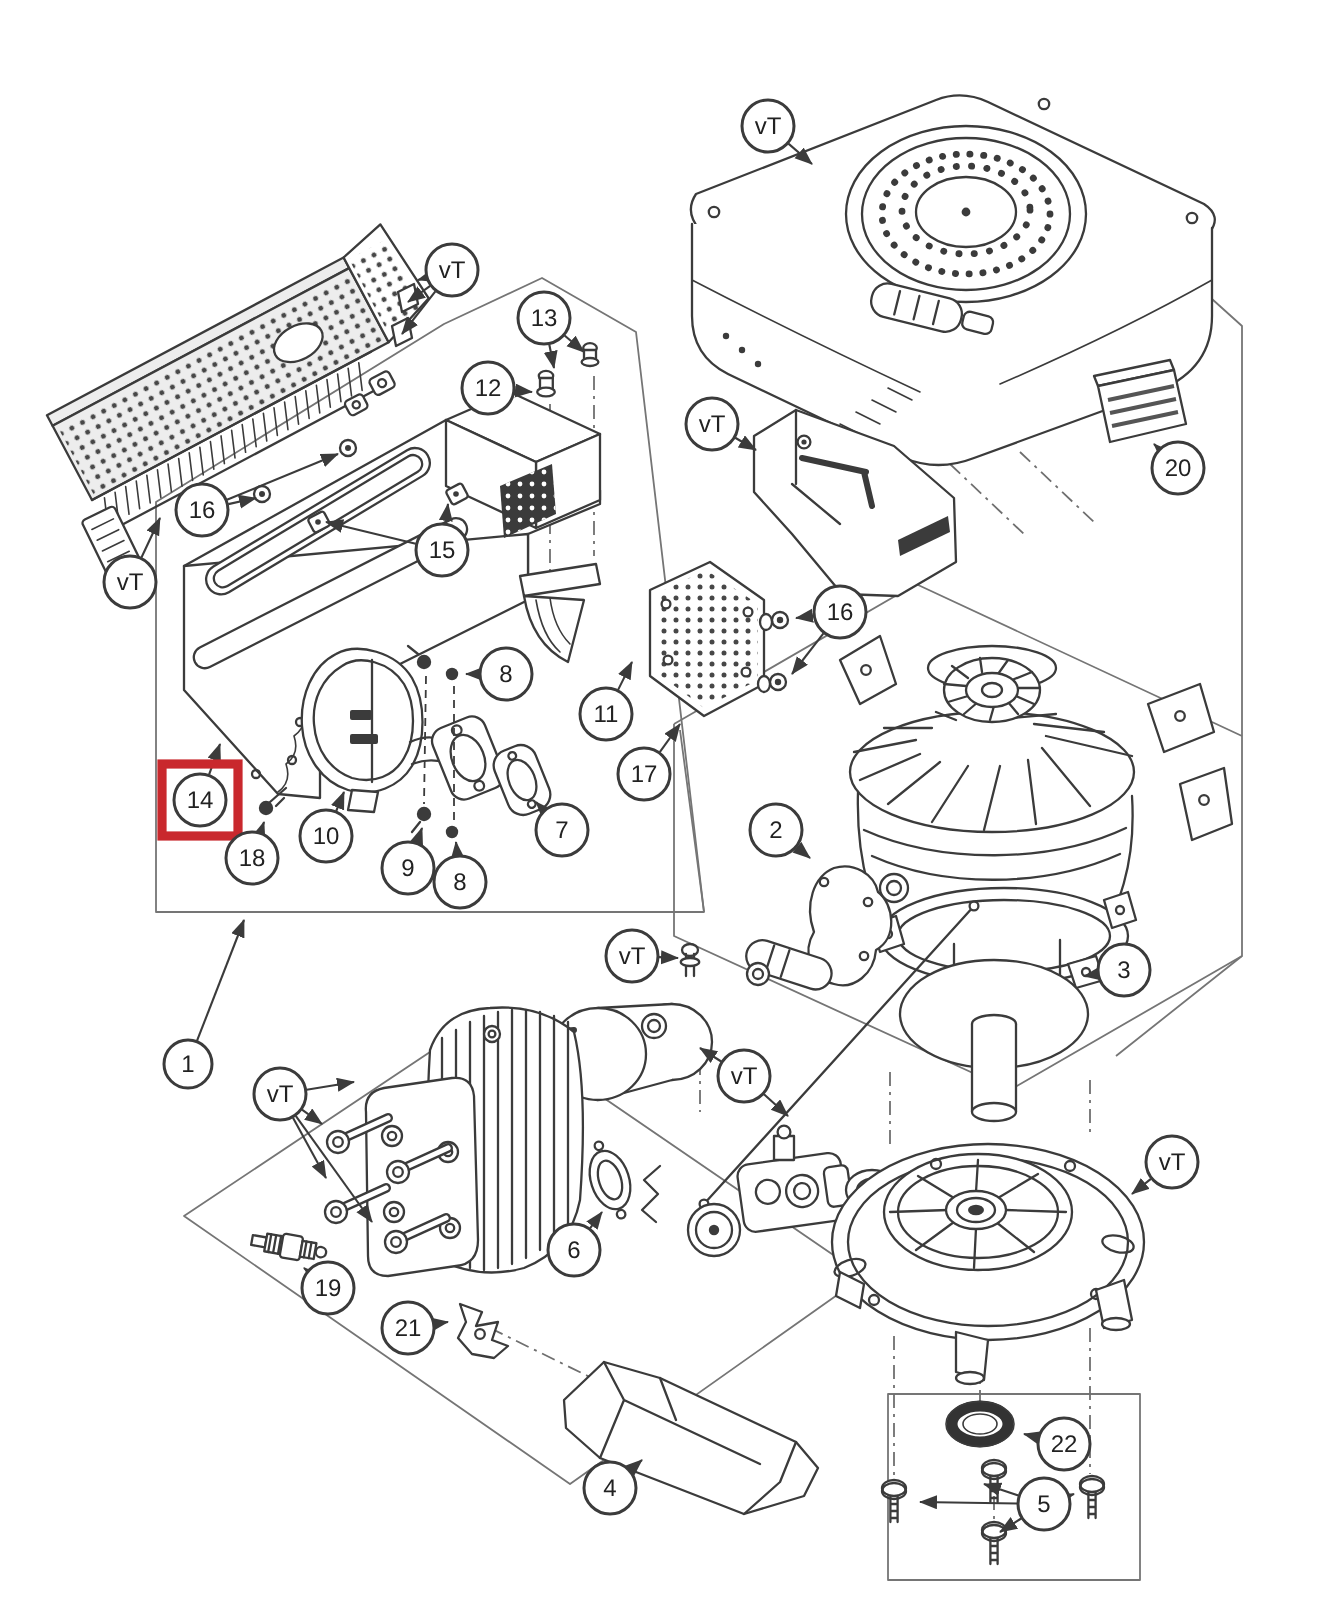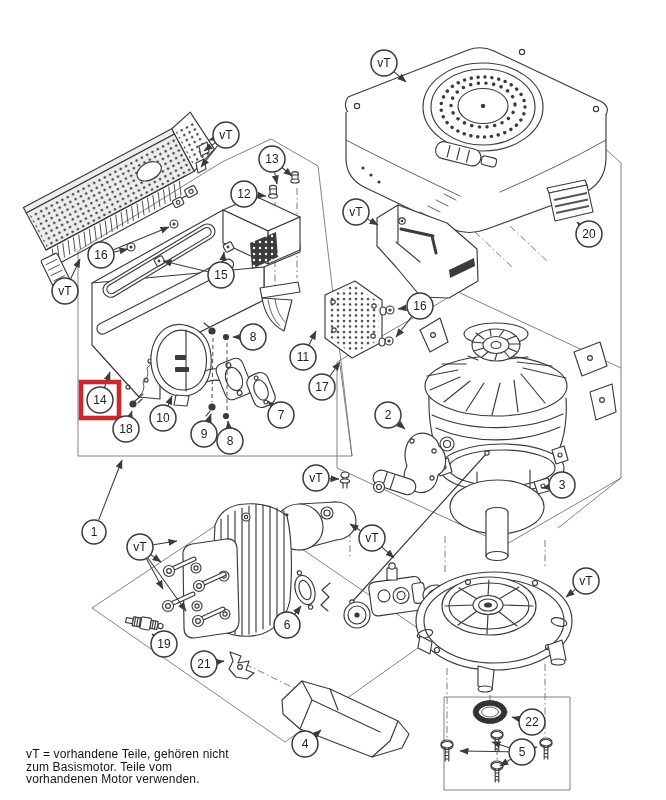--- a/index.html
+++ b/index.html
@@ -595,18 +595,13 @@
           <line x1="509.19277547631805" y1="747.7309251587727" x2="492" y2="742" stroke="#3b3b3b" stroke-width="1.05" marker-end="url(#arr)"></line>
           <line x1="508.5017556408163" y1="751.7822863813035" x2="460" y2="751" stroke="#3b3b3b" stroke-width="1.05" marker-end="url(#arr)"></line>
           <line x1="534.807224523682" y1="747.7309251587727" x2="537" y2="747" stroke="#3b3b3b" stroke-width="1.05" marker-end="url(#arr)"></line>
           <line x1="510.61056991561657" y1="759.2478191446077" x2="500" y2="766" stroke="#3b3b3b" stroke-width="1.05" marker-end="url(#arr)"></line>
           <circle cx="522" cy="752" r="13" fill="#ffffff" stroke="#3b3b3b" stroke-width="1.5"></circle>
           <text x="522" y="756.2">5</text>
         </g>
       </g>
 </svg>
 
-<div class="note">
-  <span>vT = vorhandene Teile, gehören nicht</span>
-  <span>zum Basismotor. Teile vom</span>
-  <span>vorhandenen Motor verwenden.</span>
 </div>
-</div>
 
 </body></html>

